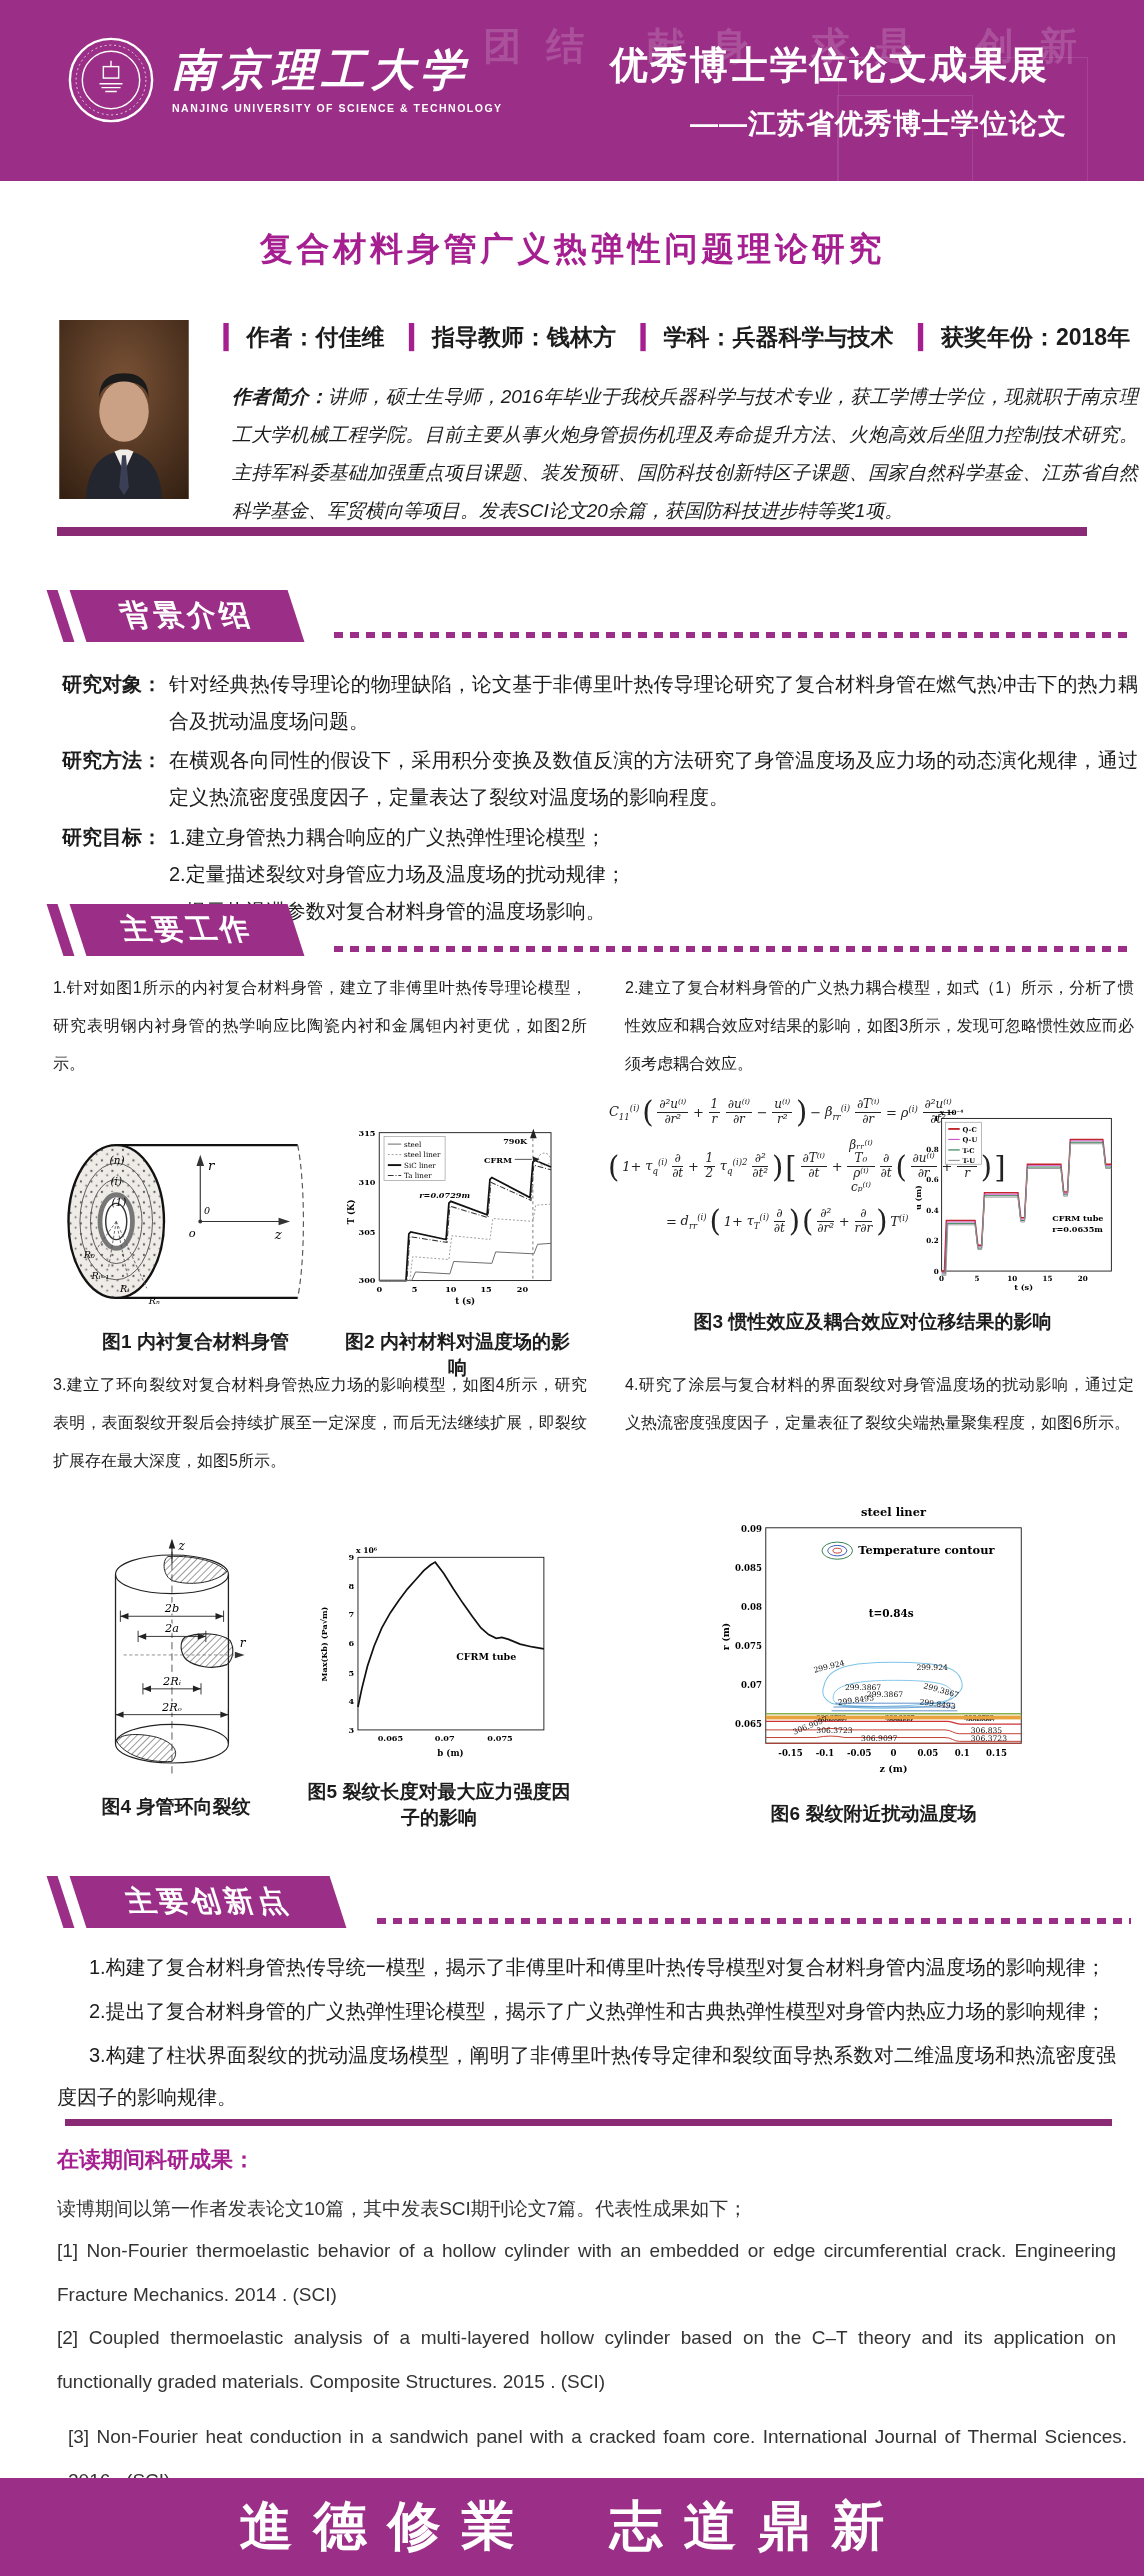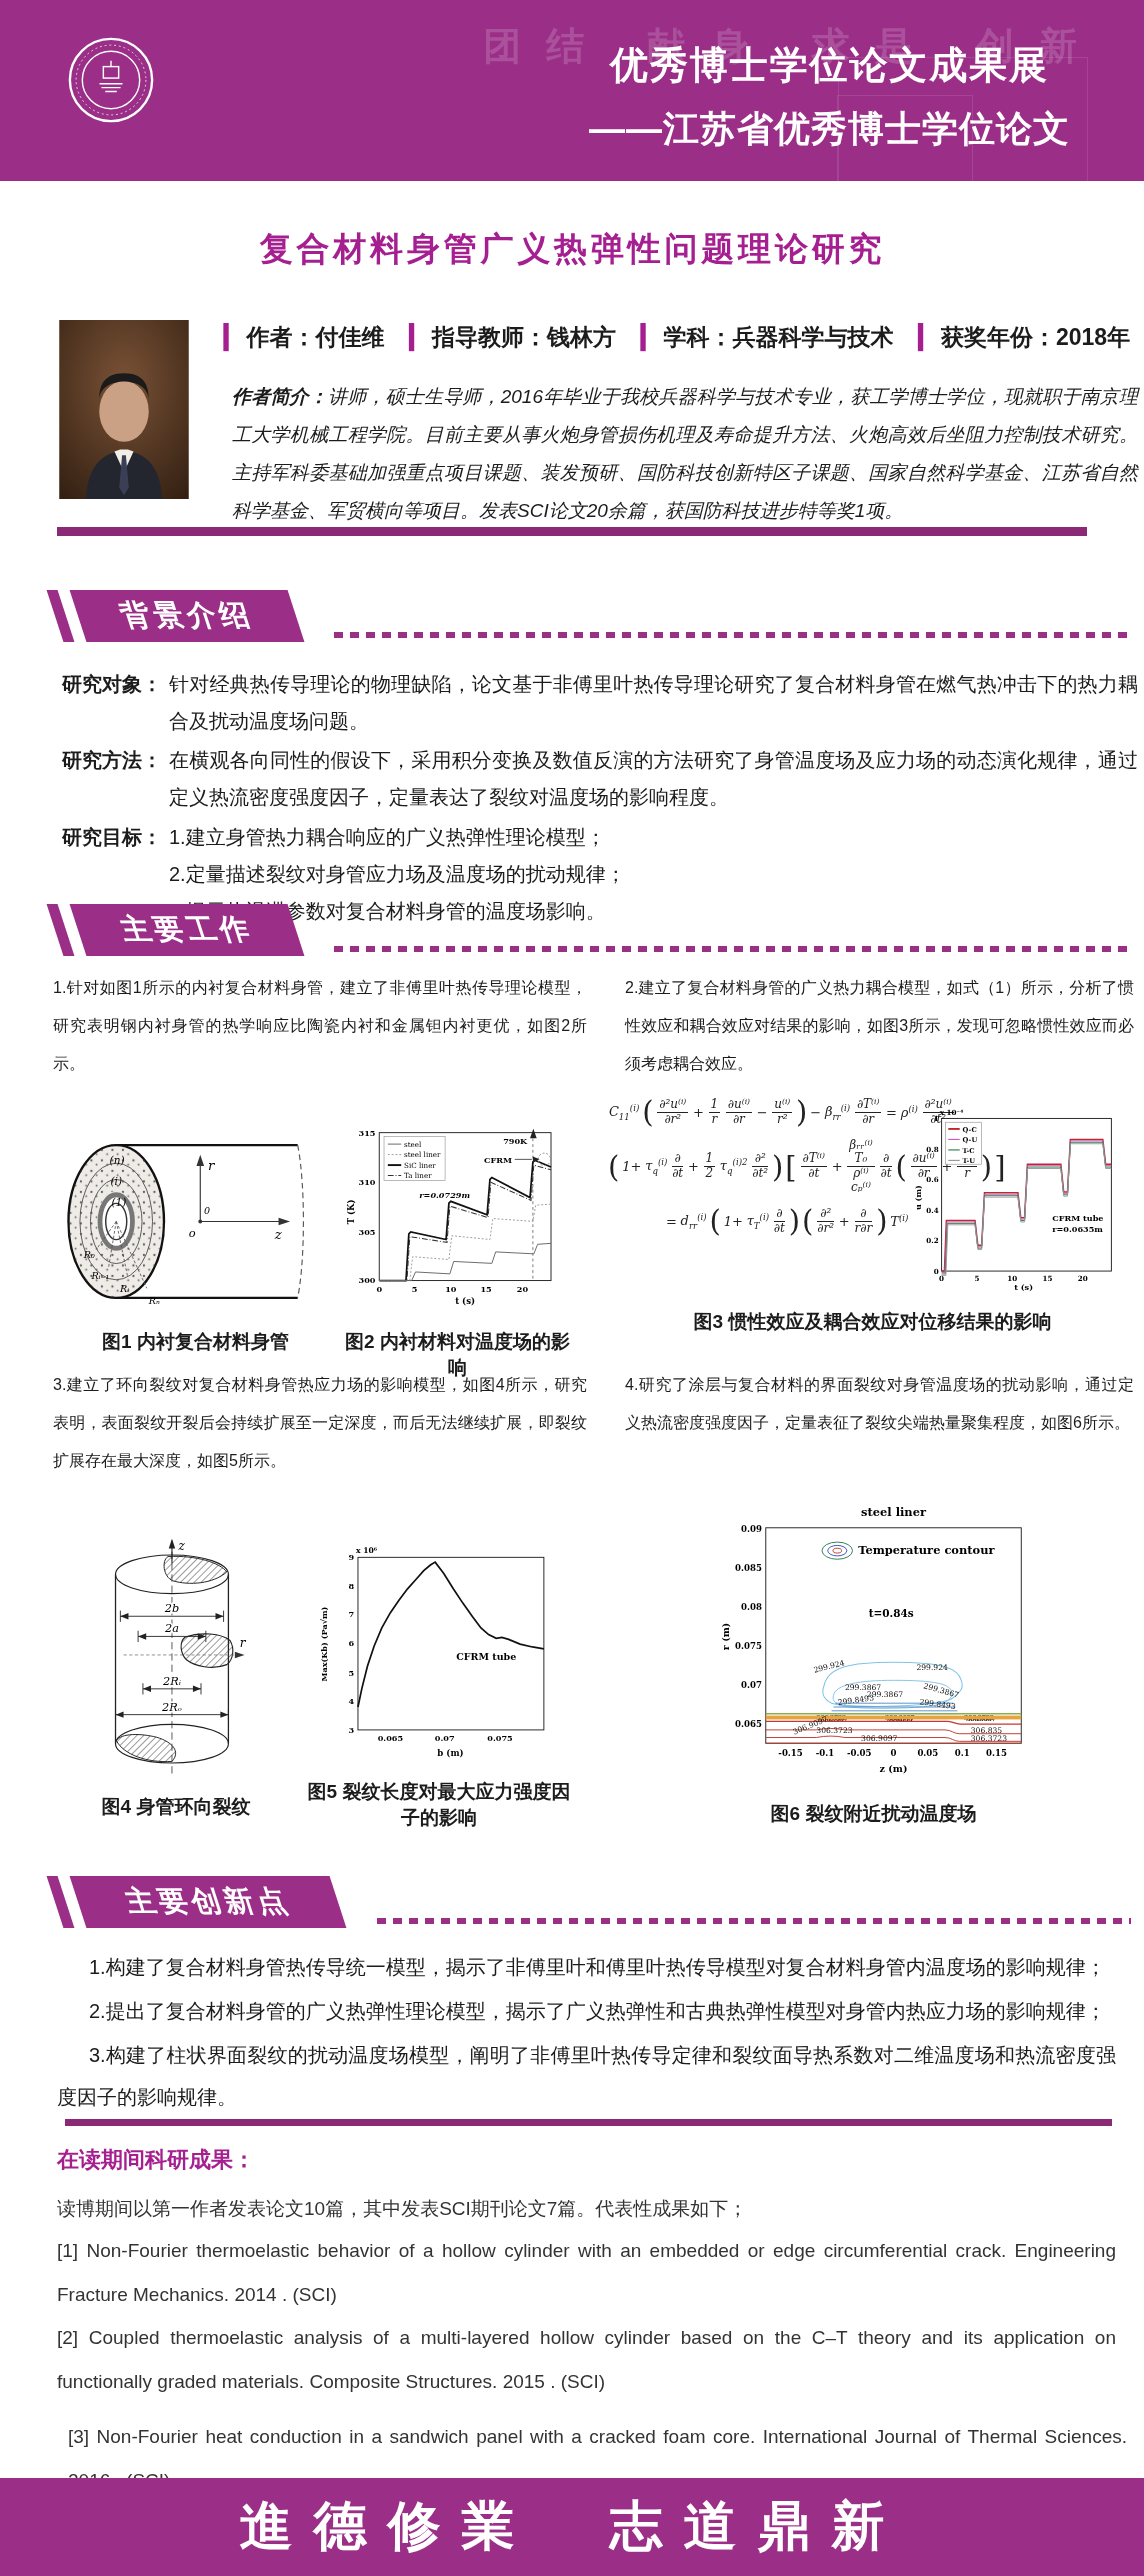--- a/index.html
+++ b/index.html
@@ -14,22 +14,22 @@
   .hdr .arch1,.hdr .arch2{position:absolute;border:1.9px solid rgba(255,255,255,0.10);}
   .arch1{right:57px;top:57px;width:248px;height:153px;}
   .arch2{right:172px;top:95px;width:134px;height:114px;}
   .logo-wrap{position:absolute;left:67px;top:36px;display:flex;align-items:center;}
   .logo-text{margin-left:17px;color:#fff;}
   .logo-cn{font-family:"DejaVu Serif",serif;font-weight:bold;font-style:italic;
            font-size:44px;letter-spacing:5.7px;line-height:1.1;}
   .logo-en{font-size:10.5px;letter-spacing:1.5px;font-weight:bold;margin-top:7.6px;}
   .hdr-title{position:absolute;left:572px;top:40px;width:515px;text-align:center;
              color:#fff;font-weight:bold;font-size:38px;letter-spacing:1.9px;}
-  .hdr-sub{position:absolute;left:572px;top:105px;width:515px;text-align:center;
-           color:#fff;font-weight:bold;font-size:36px;letter-spacing:1px;}
+  .hdr-sub{position:absolute;left:552px;top:105px;width:515px;text-align:right;
+           color:#fff;font-weight:bold;font-size:28px;letter-spacing:1px;}
   .ftr{left:0;top:2478px;width:1145px;height:98px;background:#9b2f88;}
   .ftr .motto{position:absolute;left:0;top:13.4px;width:100%;text-align:center;
               font-family:"DejaVu Serif",serif;font-weight:bold;font-size:53px;
               color:#fff;letter-spacing:21px;}
 
   
   .main-title{left:0;top:227px;width:1145px;text-align:center;font-size:33px;
               font-weight:bold;color:#a51f90;letter-spacing:3.8px;}
   .photo{left:59px;top:320px;width:130px;height:179px;}
   .meta-row{left:224px;top:322px;width:916px;font-size:23px;font-weight:bold;display:flex;gap:25px;white-space:nowrap;}
@@ -81,20 +81,24 @@
   <div class="arch2"></div>
   <div class="logo-wrap">
     <svg width="88" height="88" viewBox="0 0 92 92">
       <circle cx="46" cy="46" r="43" fill="none" stroke="#fff" stroke-width="2.5"></circle>
       <circle cx="46" cy="46" r="30" fill="none" stroke="#fff" stroke-width="1.5"></circle>
       <rect x="38" y="32" width="16" height="12" fill="none" stroke="#fff" stroke-width="1.5"></rect>
       <path d="M34 50 h24 M36 54 h20 M40 58 h12" stroke="#fff" stroke-width="1.5" fill="none"></path>
       <path d="M46 26 l0 6" stroke="#fff" stroke-width="1.5"></path>
       <circle cx="46" cy="46" r="36.5" fill="none" stroke="#fff" stroke-width="0.8" stroke-dasharray="2 3"></circle>
     </svg>
+    <div class="logo-text">
+      <div class="logo-cn">南京理工大学</div>
+      <div class="logo-en">NANJING UNIVERSITY OF SCIENCE &amp; TECHNOLOGY</div>
+    </div>
   </div>
   <div class="hdr-title">优秀博士学位论文成果展</div>
   <div class="hdr-sub">——江苏省优秀博士学位论文</div>
 </header>
 
 <h1 class="abs main-title" style="margin:0;">复合材料身管广义热弹性问题理论研究</h1>
 
 <div class="abs photo">
   <svg width="130" height="179" viewBox="0 0 136 188">
     <defs>

